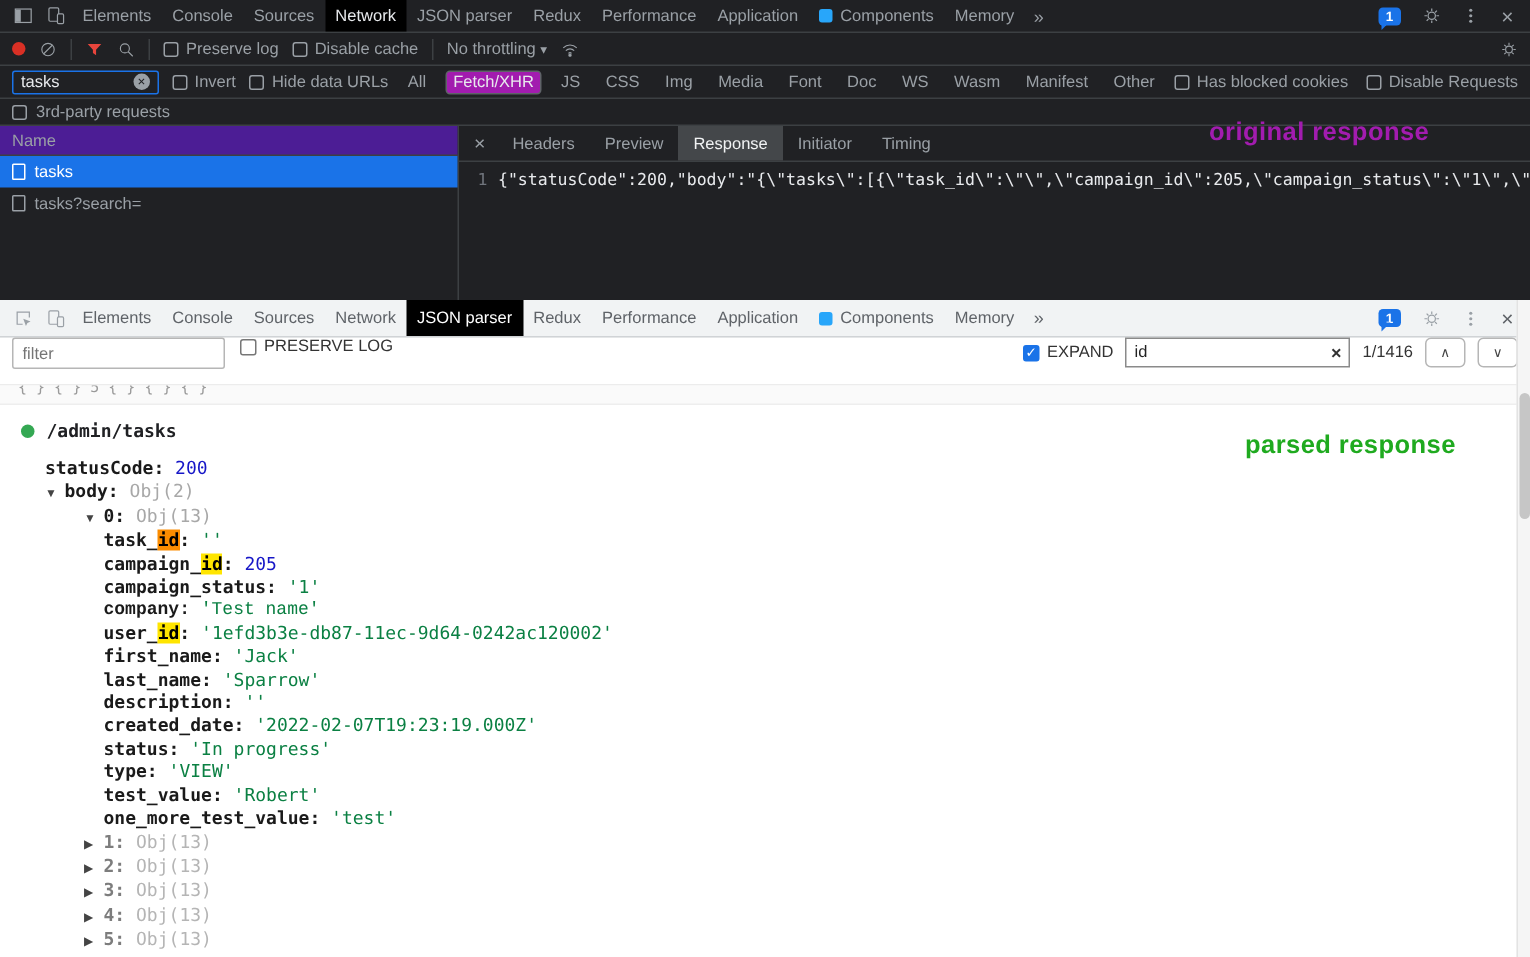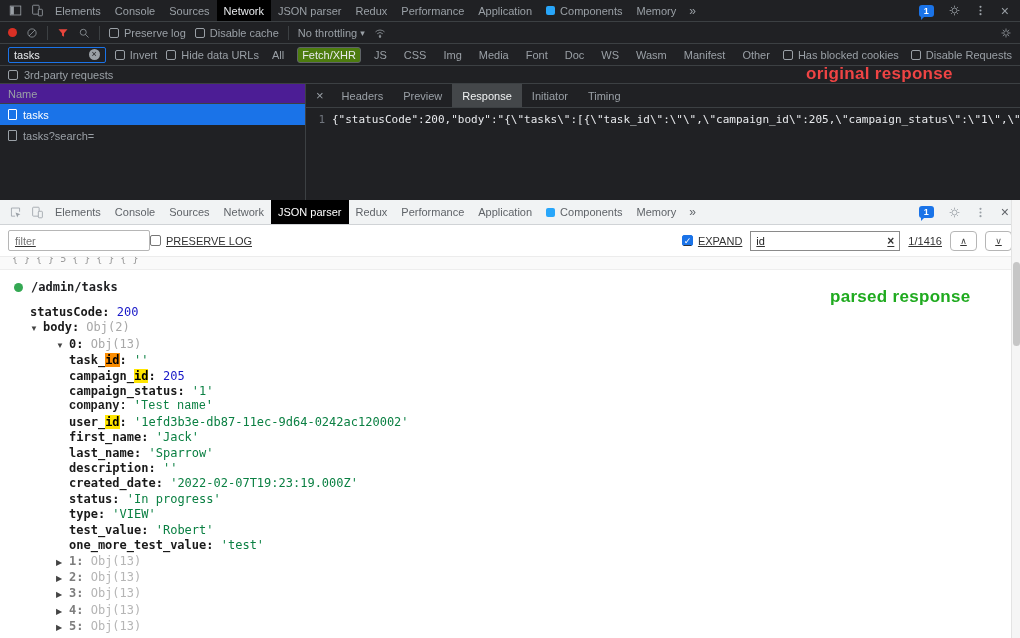--- a/index.html
+++ b/index.html
@@ -31,21 +31,21 @@
   .cb-lab { display:inline-flex; align-items:center; gap:5px; white-space:nowrap; }
   .throttle { display:inline-flex; align-items:center; gap:3px; }
   .caret { font-size:9px; }
   .row-gear { margin-left:auto; }
 
   .filter-row { height:22px; display:flex; align-items:center; gap:9px; padding:0 8px; border-bottom:1px solid #3c4043; flex:0 0 22px; white-space:nowrap; }
   .net-filter { display:flex; align-items:center; gap:6px; background:#202124; border:1px solid #1a73e8; border-radius:2px; height:16px; padding:0 5px; color:#e8eaed; width:165px; }
   .clear-badge { width:11px; height:11px; border-radius:50%; background:#9aa0a6; color:#202124; font-size:9px; line-height:11px; text-align:center; margin-left:auto; }
   .type-filters { display:flex; align-items:center; gap:9px; }
   .type-chip { padding:1px 4px; border-radius:3px; }
-  .type-chip.selected { background:#4d7c0f; border:1px solid #5f6368; color:#e8eaed; }
+  .type-chip.selected { background:#a21caf; border:1px solid #5f6368; color:#e8eaed; }
   .right-checks { margin-left:auto; display:flex; gap:12px; }
 
   .thirdparty-row { height:18px; display:flex; align-items:center; gap:6px; padding:0 8px; border-bottom:1px solid #3c4043; flex:0 0 18px; }
 
   .net-split { flex:1; display:flex; min-height:0; }
   .net-left { width:306px; border-right:1px solid #3c4043; display:flex; flex-direction:column; }
   .name-header { height:20px; background:#4c1d95; display:flex; align-items:center; padding-left:8px; border-bottom:1px solid #3c4043; }
   .req-row { height:21px; display:flex; align-items:center; gap:6px; padding-left:8px; color:#9aa0a6; }
   .req-row.selected { background:#1a73e8; color:#fff; }
   .doc-icon { width:9px; height:11px; border:1px solid currentColor; border-radius:1px; display:inline-block; }
@@ -55,21 +55,21 @@
   .resp-tab { padding:0 10px; height:100%; display:flex; align-items:center; }
   .resp-tab.selected { background:#44474a; color:#f1f3f4; }
   .resp-body { flex:1; display:flex; padding-top:5px; font-family:"DejaVu Sans Mono", monospace; font-size:11px; overflow:hidden; }
   .gutter { width:26px; text-align:right; padding-right:7px; color:#70757d; flex:0 0 26px; }
   .code-line { color:#e8eaed; white-space:pre; overflow:hidden; }
 
   
   .bottom-panel { height:438px; background:#fff; color:#202124; display:flex; flex-direction:column; }
   .b-tabs-row { height:25px; background:#f1f3f4; color:#5f6368; border-bottom:1px solid #d0d3d6; display:flex; align-items:center; font-size:11px; padding-left:4px; flex:0 0 25px; }
   .b-tab.selected { background:#000; color:#fff; }
-  .b-controls { height:32px; display:flex; align-items:center; padding:0 8px; border-bottom:1px solid #ececec; font-size:11px; color:#333; flex:0 0 32px;text-decoration:underline; }
+  .b-controls { height:32px; display:flex; align-items:flex-start; gap:10px; padding:0 8px; border-bottom:1px solid #ececec; font-size:11px; color:#333; flex:0 0 32px; }
   .filter-input { width:142px; height:21px; border:1px solid #b6b6b6; border-radius:2px; font-size:11px; padding:0 6px; color:#333; font-family:"Liberation Sans", sans-serif; }
   .cb-light { width:11px; height:11px; border:1px solid #767676; border-radius:2px; display:inline-flex; align-items:center; justify-content:center; font-size:9px; background:#fff; flex:0 0 auto; }
   .cb-light.checked { background:#1a73e8; border-color:#1a73e8; color:#fff; }
   .b-right { margin-left:auto; display:flex; align-items:center; gap:8px; }
   .search-box { width:150px; height:20px; border:1px solid #8a8a8a; display:flex; align-items:center; padding:0 5px; font-size:11px; color:#222; }
   .search-clear { margin-left:auto; font-weight:bold; font-size:12px; color:#333; }
   .nav-btn { width:27px; height:20px; border:1px solid #b6b6b6; border-radius:4px; background:#fff; display:inline-flex; align-items:center; justify-content:center; font-size:9px; color:#444; }
   .clipped-strip { height:13px; overflow:hidden; background:#fafafa; border-bottom:1px solid #eee; color:#9a9a9a; font-family:"DejaVu Sans Mono", monospace; font-size:10px; padding-left:12px; flex:0 0 13px; }
   .clipped-strip span { display:inline-block; transform:translateY(-4px); }
 
@@ -84,21 +84,21 @@
   .key.dim, .key-colon.dim { color:#7d7d7d; }
   .v-num { color:#1616c7; }
   .v-str { color:#0b8043; }
   .v-meta { color:#a8a8a8; }
   .val.dimv { color:#b5b5b5; }
   .hl-current { background:#fb8c00; color:#000; }
   .hl-match { background:#ffe500; color:#000; }
 
   
   .ann { position:absolute; font-weight:bold; font-size:17px; letter-spacing:.3px; z-index:10; font-family:"Liberation Sans", sans-serif; }
-  .ann-original { top:64px; left:806px; color:#ef4444; }
+  .ann-original { top:78px; left:806px; color:#a21caf; }
   .ann-parsed { top:287px; left:830px; color:#1faa1f; }
   .scrollbar { position:absolute; right:0; top:200px; bottom:0; width:9px; background:#f5f5f5; border-left:1px solid #e3e3e3; z-index:5; }
   .scroll-thumb { position:absolute; top:62px; left:1px; width:7px; height:84px; background:#c6c6c6; border-radius:4px; }
 </style>
 </head>
 <body>
 
 <div class="top-panel">
 
   <div class="tabs-row">

